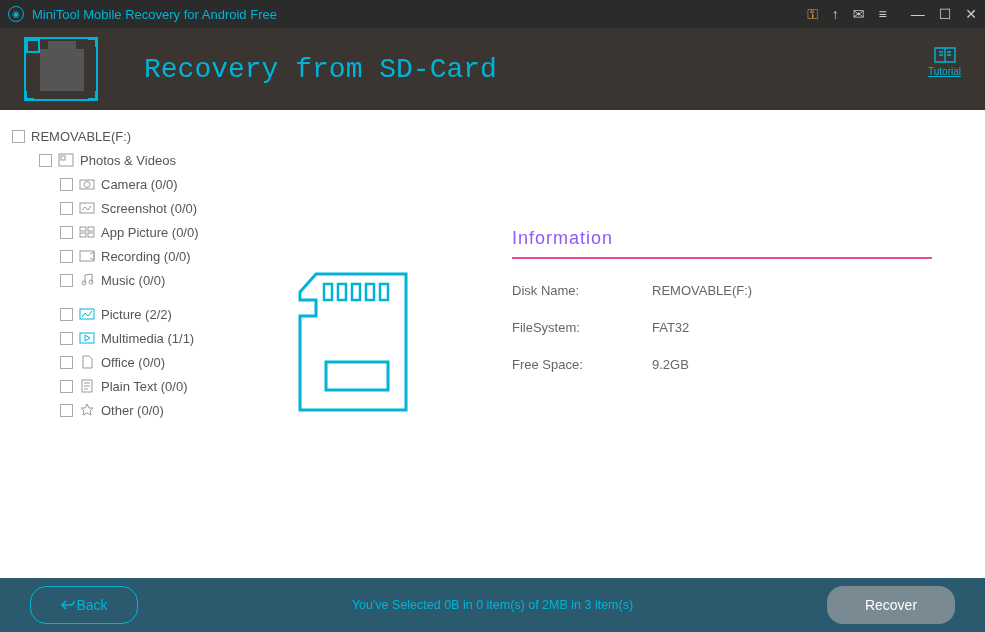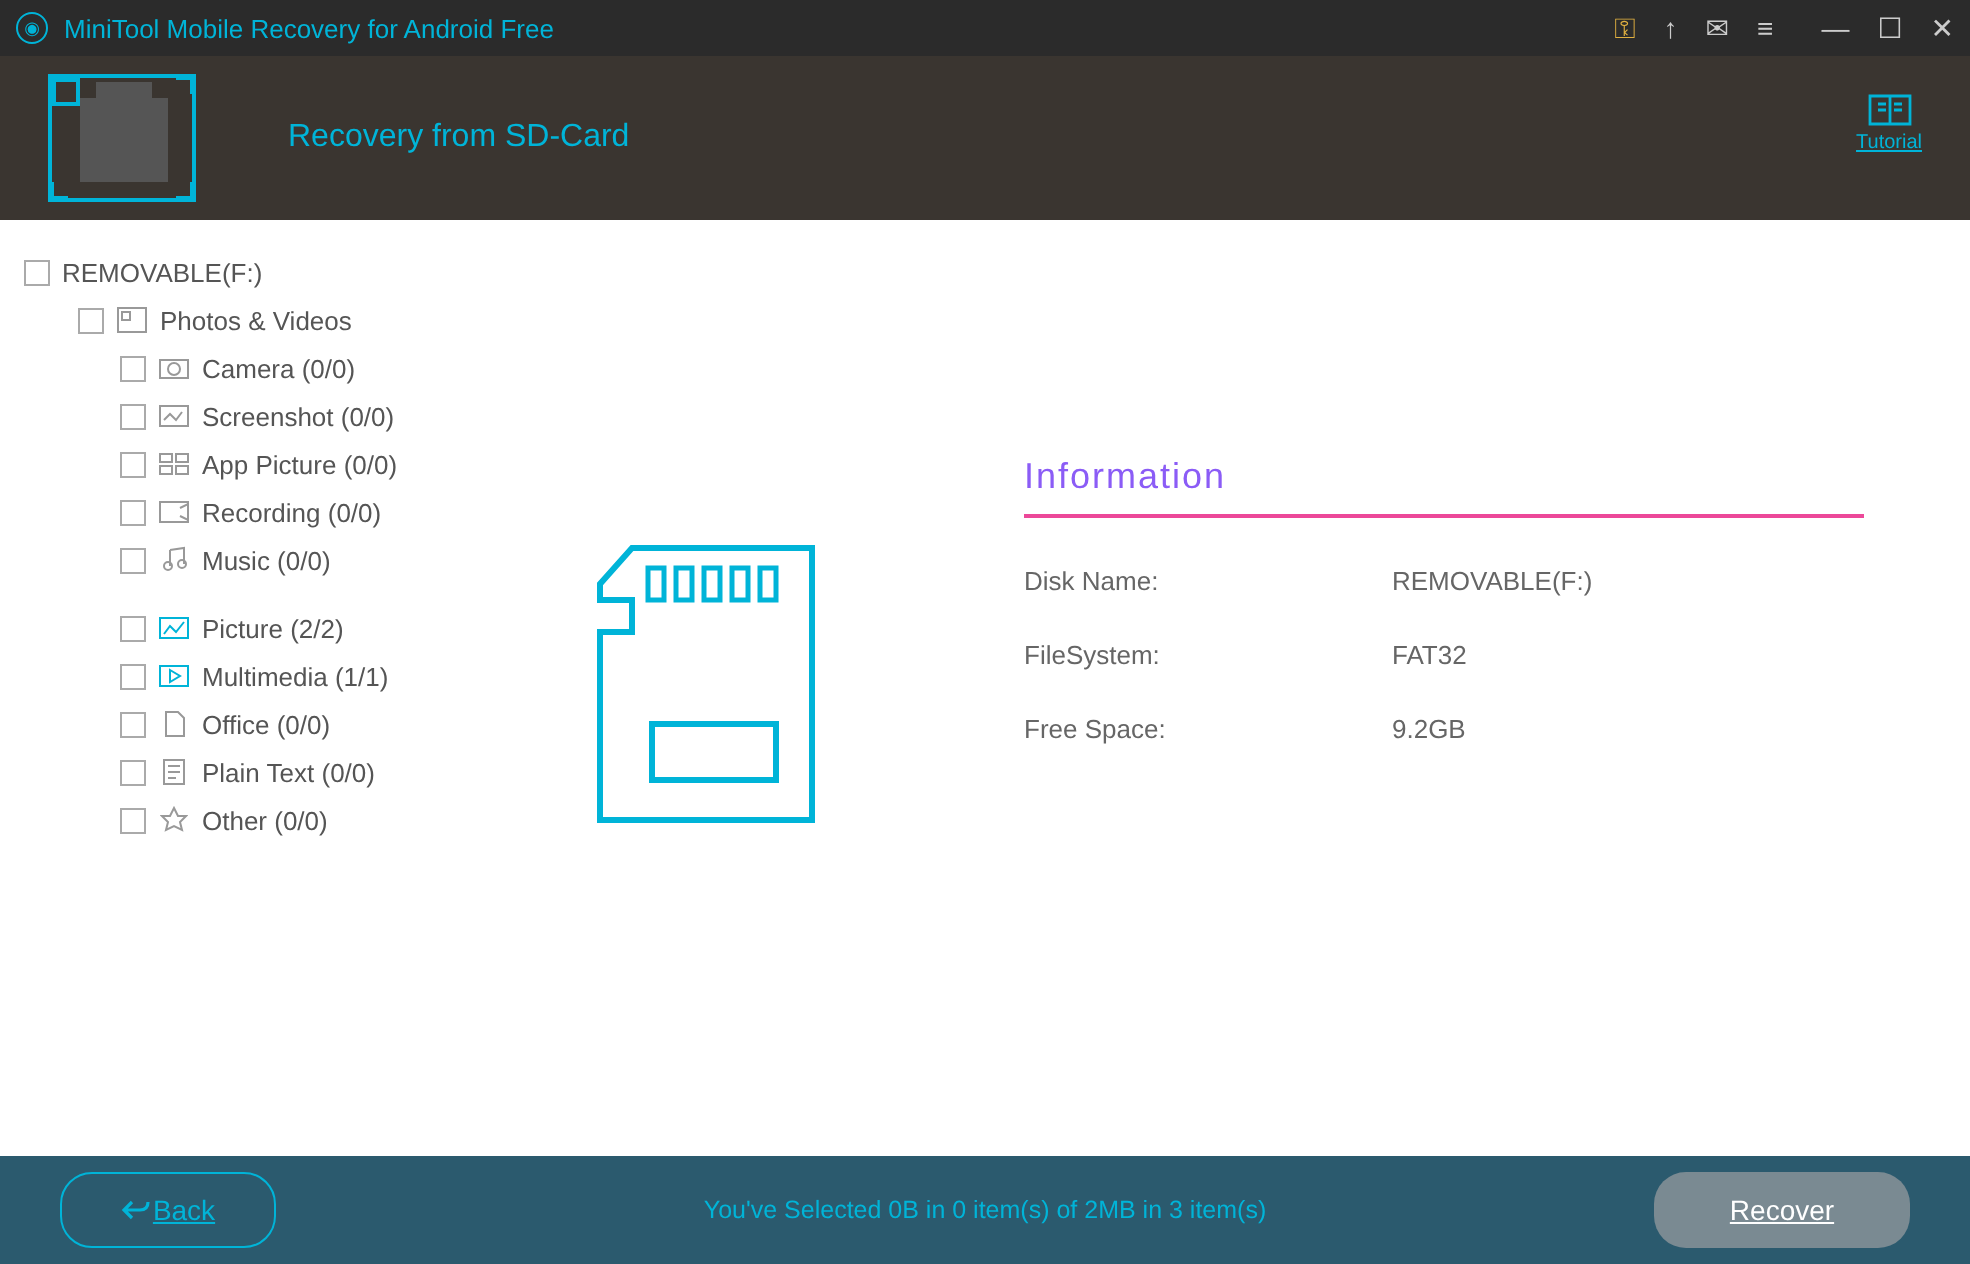--- a/index.html
+++ b/index.html
@@ -12,42 +12,42 @@
 .titlebar .key-icon { color: #e0b040; }
 .header { height: 82px; background: #3a3530; display: flex; align-items: center; padding: 0 24px; position: relative; }
 .header .sd-frame { width: 74px; height: 64px; border: 2px solid #00b4d8; position: relative; }
 .header .sd-frame::before, .header .sd-frame::after { content: ''; position: absolute; width: 10px; height: 10px; border: 2px solid #00b4d8; }
 .header .sd-frame .corner-tl { position:absolute; top:-2px; left:-2px; width:10px; height:10px; border-top:3px solid #00b4d8; border-left:3px solid #00b4d8; }
 .header .sd-frame .corner-tr { position:absolute; top:-2px; right:-2px; width:10px; height:10px; border-top:3px solid #00b4d8; border-right:3px solid #00b4d8; }
 .header .sd-frame .corner-bl { position:absolute; bottom:-2px; left:-2px; width:10px; height:10px; border-bottom:3px solid #00b4d8; border-left:3px solid #00b4d8; }
 .header .sd-frame .corner-br { position:absolute; bottom:-2px; right:-2px; width:10px; height:10px; border-bottom:3px solid #00b4d8; border-right:3px solid #00b4d8; }
 .header .sd-inside { position:absolute; top:10px; left:14px; width:44px; height:42px; background:#555; }
 .header .sd-inside::before { content:''; position:absolute; top:-8px; left:8px; width:28px; height:8px; background:#555; }
-.header .page-title { color: #00b4d8; font-size: 16px; margin-left: 46px; font-weight: 400; }
+.header .page-title { color: #00b4d8; font-size: 28px; margin-left: 46px; font-weight: 400; font-family: Liberation Mono, monospace; }
 .header .tutorial { position: absolute; right: 24px; top: 18px; text-align: center; color: #00b4d8; font-size: 10px; text-decoration: underline; cursor: pointer; }
 .header .tutorial svg { display: block; margin: 0 auto 2px; }
 .content { height: 468px; background: #fff; display: flex; }
 .sidebar { width: 236px; padding: 14px 0 0 12px; font-size: 13px; color: #555; }
 .tree-row { display: flex; align-items: center; height: 24px; gap: 6px; }
 .tree-row.l0 { margin-left: 0; }
 .tree-row.l1 { margin-left: 27px; }
 .tree-row.l2 { margin-left: 48px; }
 .tree-cb { width: 13px; height: 13px; border: 1px solid #aaa; background: #fff; cursor: pointer; flex-shrink: 0; }
 .tree-icon { width: 16px; height: 16px; color: #999; display: inline-flex; align-items: center; justify-content: center; flex-shrink: 0; }
 .tree-icon.accent { color: #00b4d8; }
 .tree-label { white-space: nowrap; }
 .main { flex: 1; position: relative; }
 .sd-illus { position: absolute; left: 58px; top: 162px; }
 .info-panel { position: absolute; left: 276px; top: 118px; width: 420px; font-family: "Courier New", monospace; }
 .info-title { color: #8b5cf6; font-size: 18px; padding-bottom: 8px; border-bottom: 2px solid #ec4899; margin-bottom: 24px; letter-spacing: 1px; }
-.info-row { display: flex; margin-bottom: 22px; color: #666; font-size: 13px; gap: 44px; }
+.info-row { display: flex; margin-bottom: 22px; color: #666; font-size: 13px; }
 .info-row .k { width: 140px; }
 .info-row .v { }
 .footer { height: 54px; background: #2b5a6e; display: flex; align-items: center; padding: 0 30px; position: relative; }
-.btn { border-radius: 16px; height: 38px; display: inline-flex; align-items: center; justify-content: center; font-size: 14px; cursor: pointer; gap: 0; text-decoration: underline; }
+.btn { border-radius: 16px; height: 38px; display: inline-flex; align-items: center; justify-content: center; font-size: 14px; cursor: pointer; gap: 0; }
 .btn-back { width: 108px; border: 1.5px solid #00b4d8; color: #00b4d8; background: transparent; }
 .btn-recover { width: 128px; background: #7a8a92; color: #ffffff; border: none; position: absolute; right: 30px; }
 .status-text { position: absolute; left: 50%; transform: translateX(-50%); color: #00b4d8; font-size: 12.5px; }
 </style>
 </head>
 <body>
 
 <div class="titlebar">
   <span class="app-icon">◉</span>
   <span class="title">MiniTool Mobile Recovery for Android Free</span>

